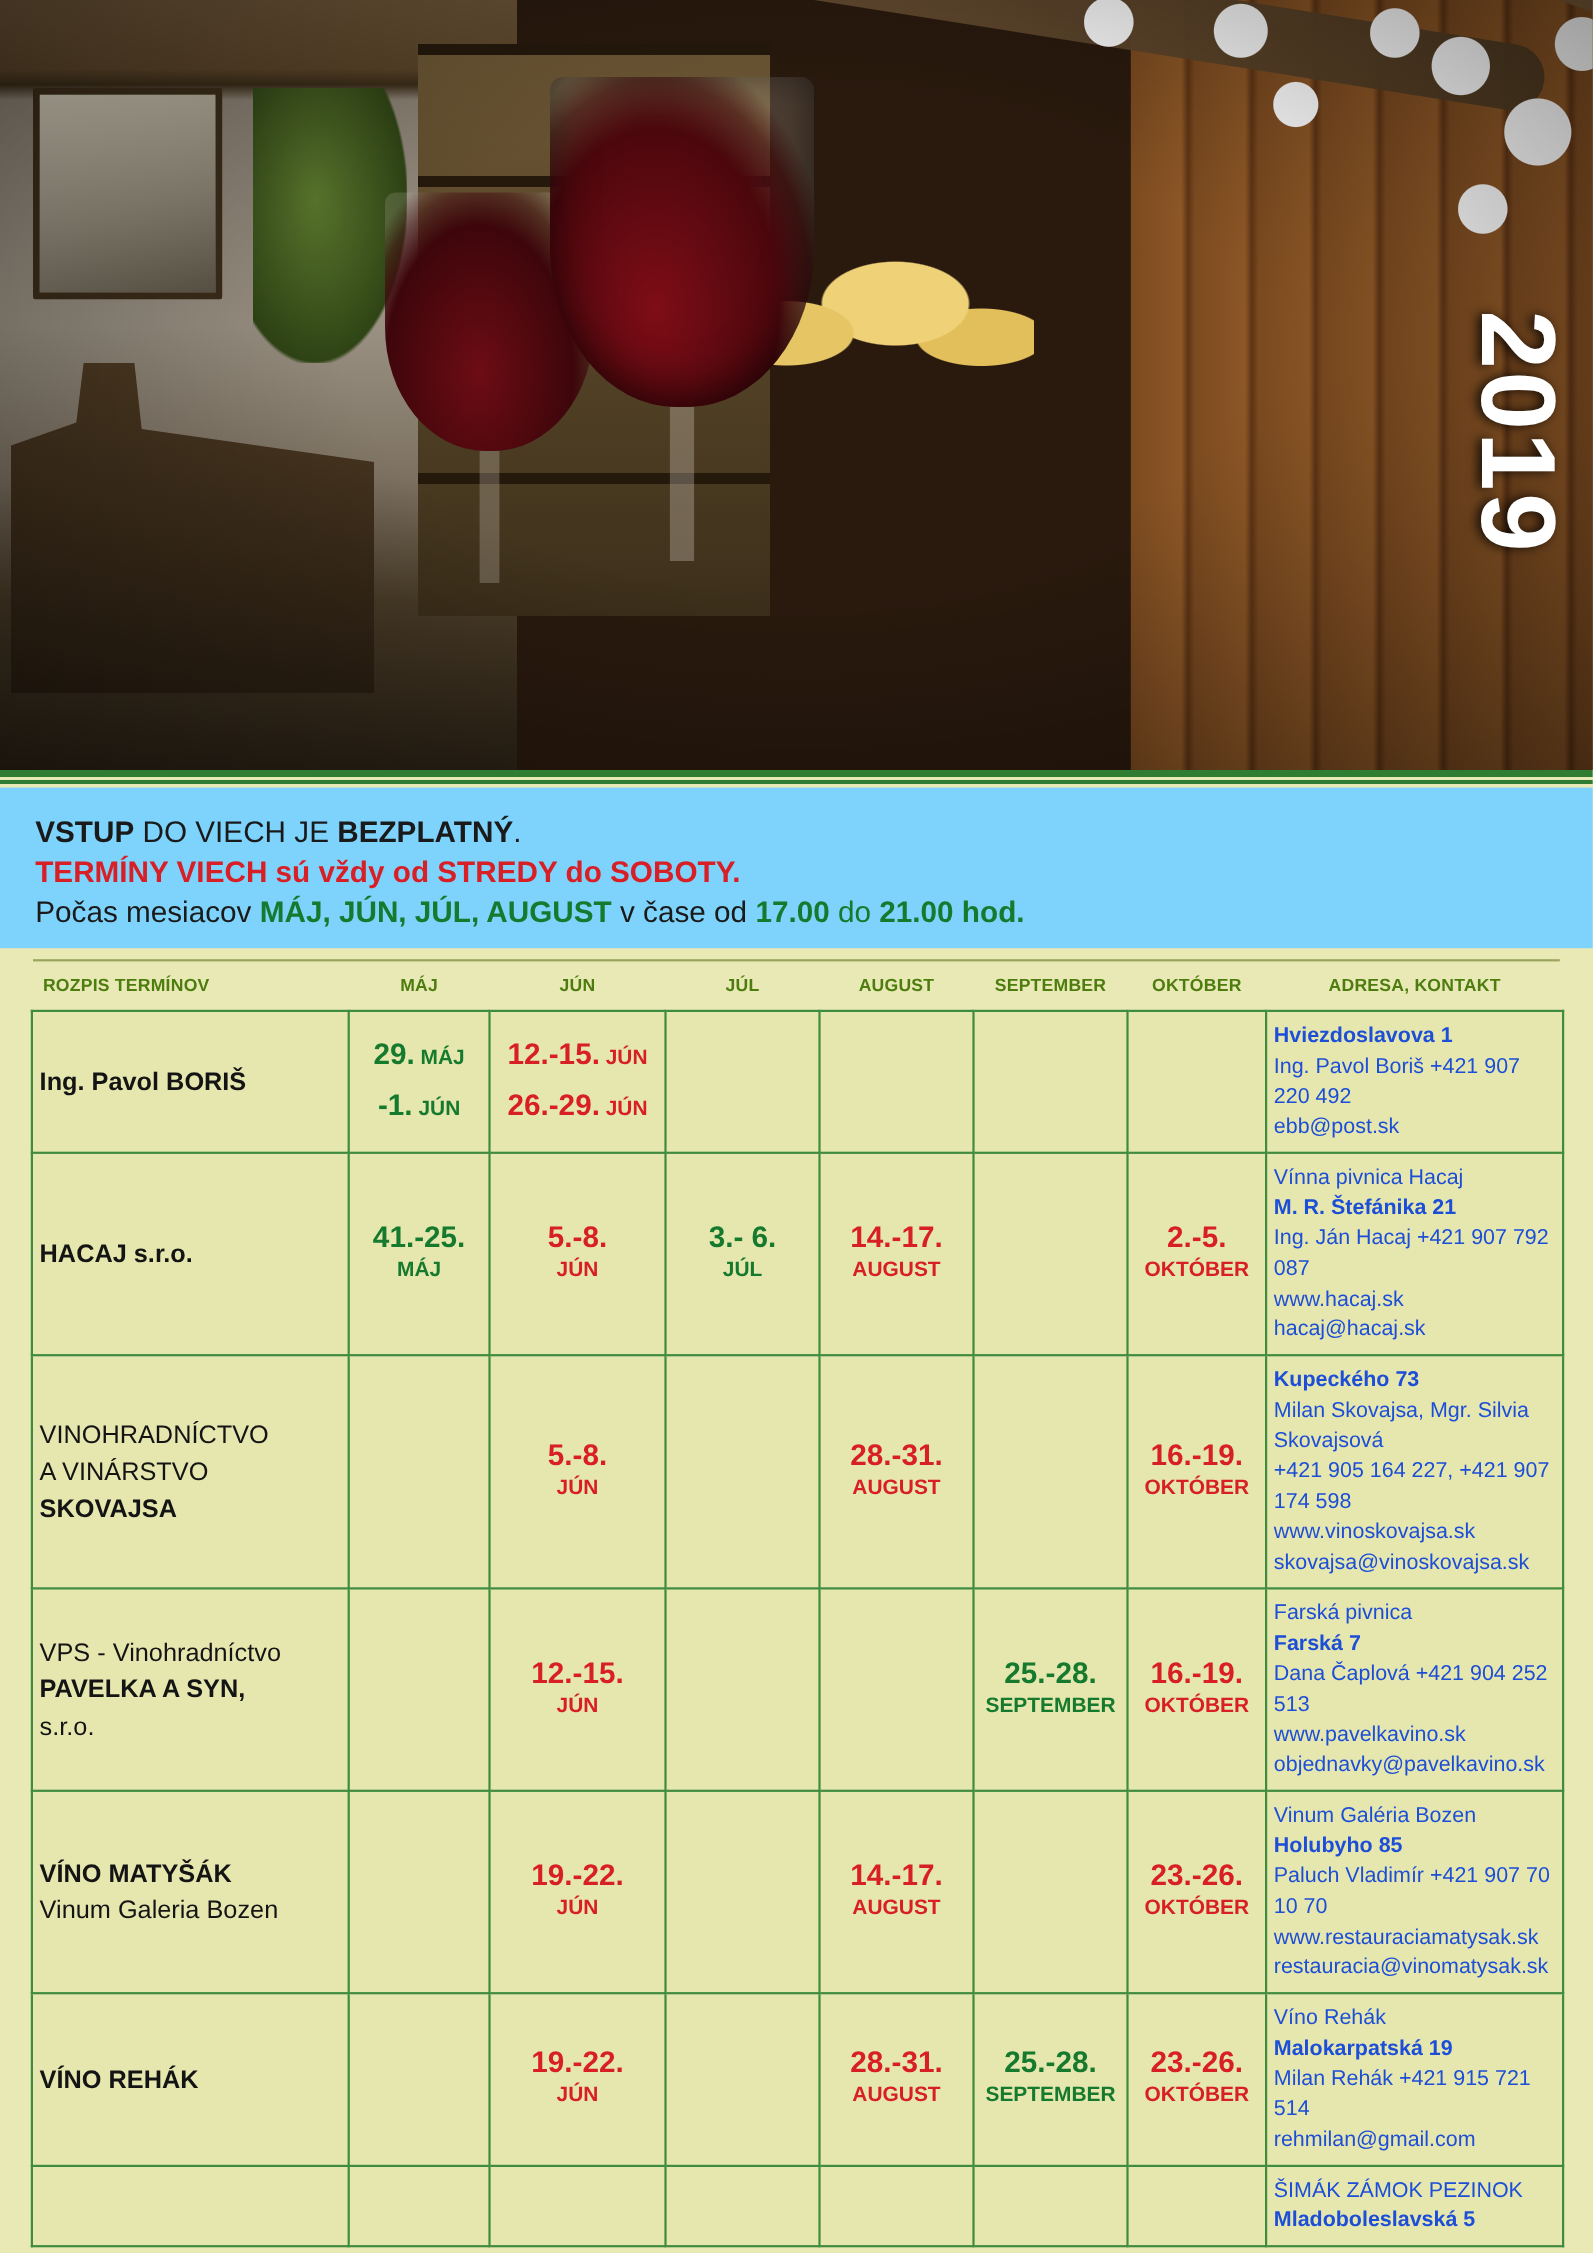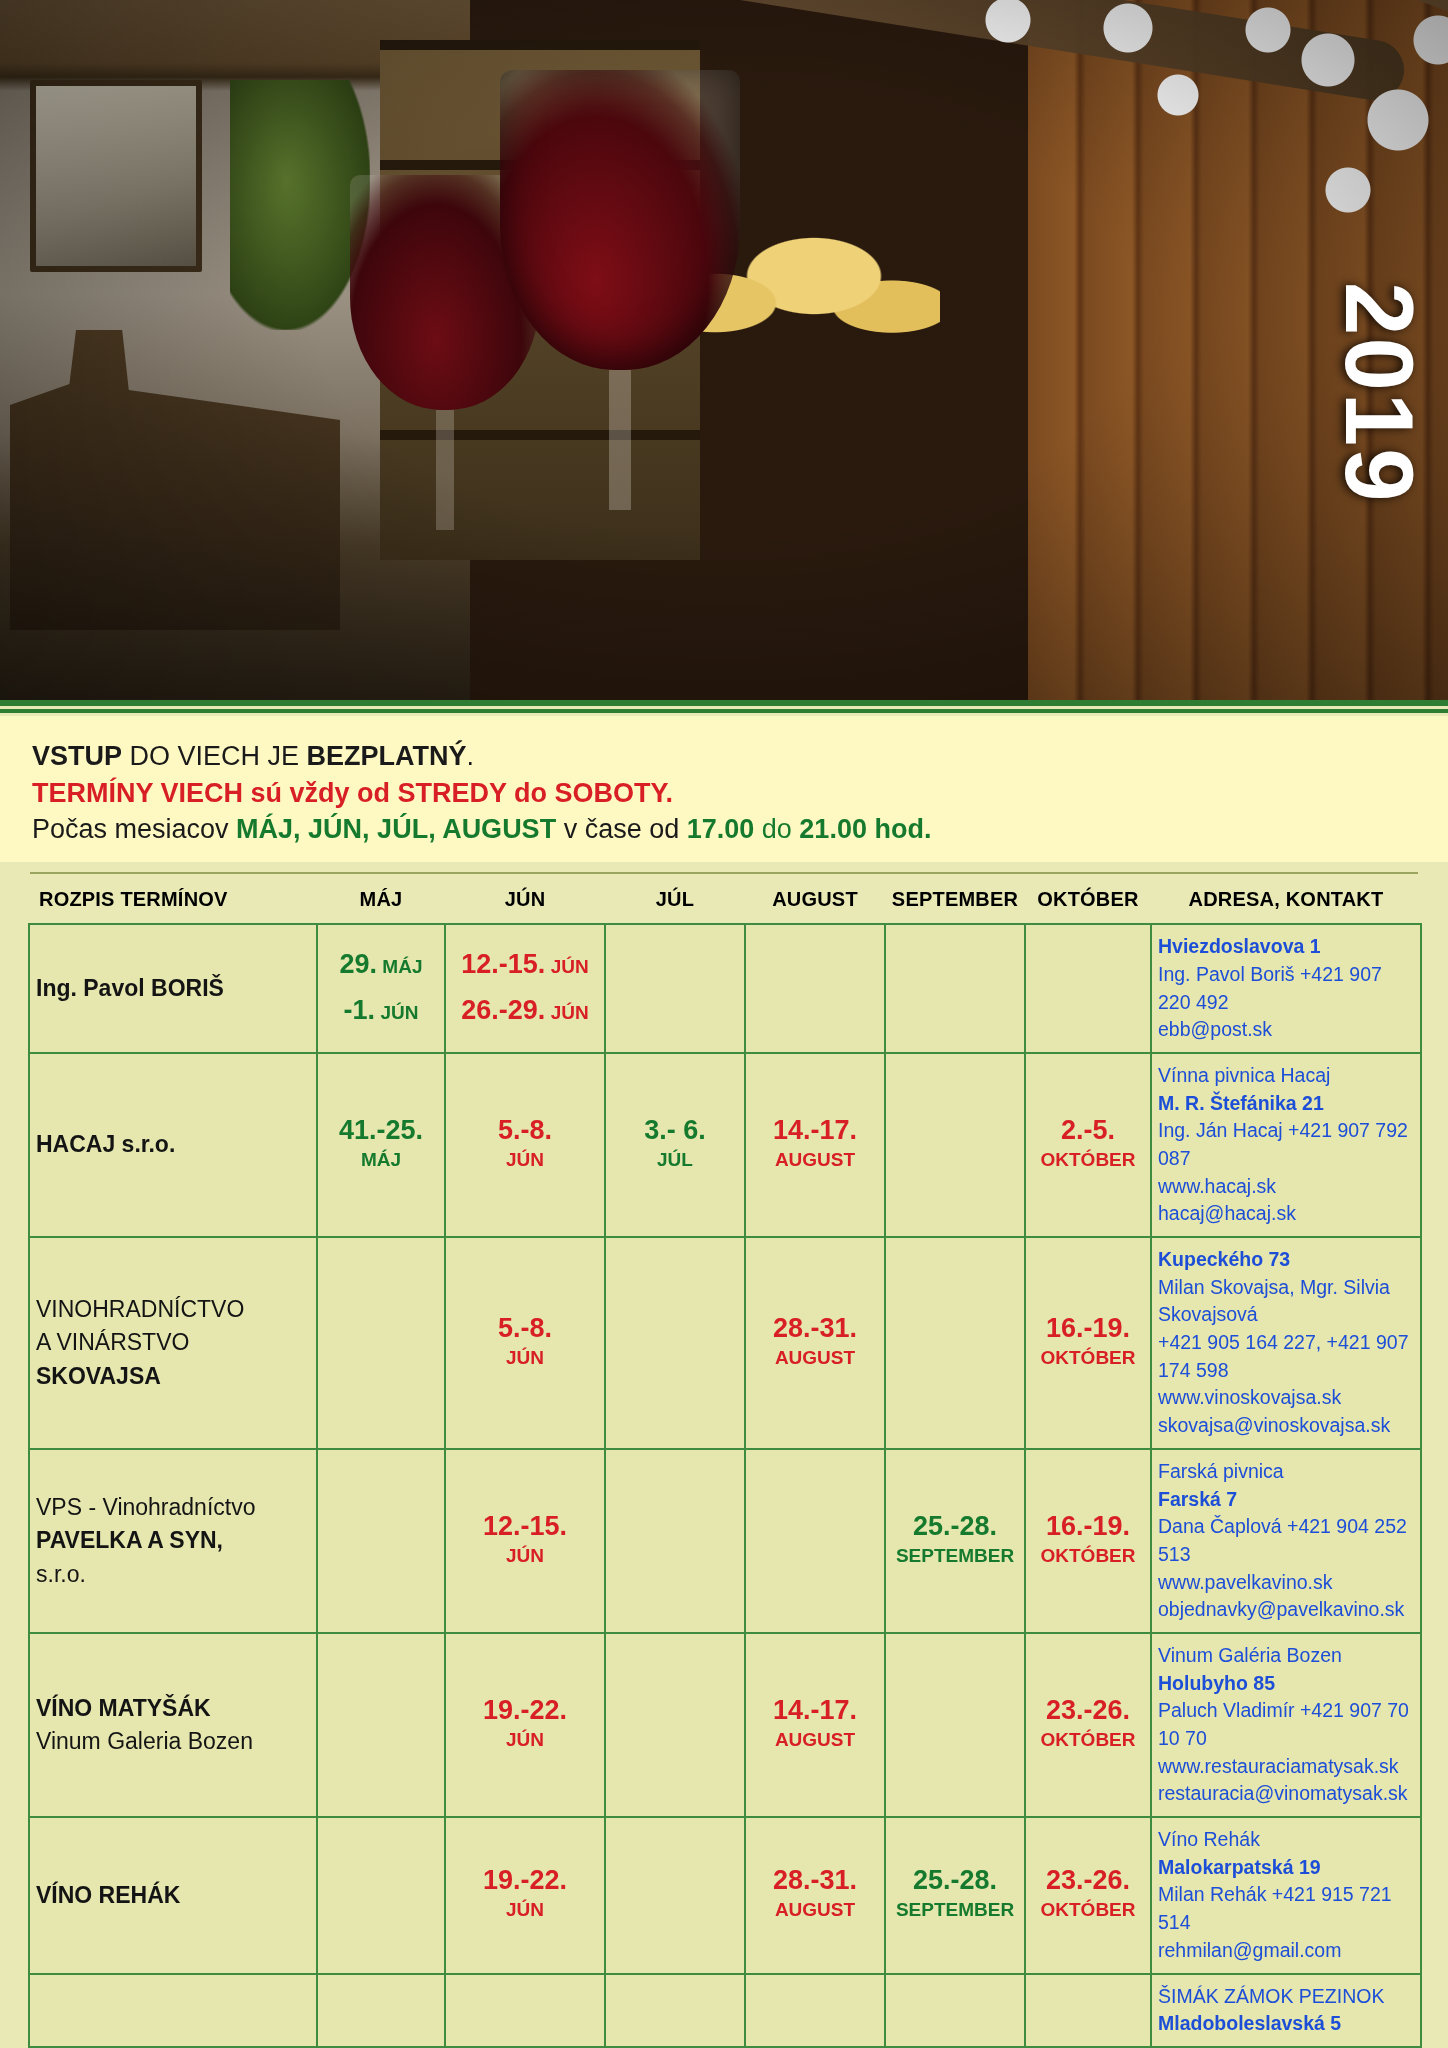--- a/index.html
+++ b/index.html
@@ -114,36 +114,36 @@
 
   
   .divider {
     width:1448px; height:16px;
     background: linear-gradient(180deg,#2f7d32 0 6px,#e8e9b4 6px 9px,#2f7d32 9px 13px,#e8e9b4 13px 16px);
   }
 
   
   .info {
     padding: 22px 0 14px 32px;
-    background:#fef9c3;
+    background:#7dd3fc;
     font-size: 27px; line-height: 1.36;
   }
   .info .ln { white-space: nowrap; }
   .k-black { color:#1a1a1a; }
   .k-red { color:#d81f26; }
   .k-green { color:#167a2e; }
   .b { font-weight:700; }
 
   .thin-rule { width:1388px; margin:10px auto 0; height:2px; background:#9aa45f; }
 
   
   .tbl-wrap { padding: 0 28px; }
   table.sched { width:1392px; border-collapse: collapse; table-layout: fixed; }
   table.sched th {
-    font-size:20px; font-weight:700; color:#000000; text-align:center;
+    font-size:16px; font-weight:700; color:#4d7c0f; text-align:center;
     padding: 14px 2px 12px; letter-spacing:.2px;
   }
   table.sched th.left { text-align:left; padding-left:10px; }
   table.sched td {
     border: 2px solid #3f8b3f;
     vertical-align: middle;
     padding: 8px 6px;
     background: #e5e7ae;
   }
   td.name { text-align:left; padding-left:12px; font-size:23px; color:#141414; line-height:1.45; }

